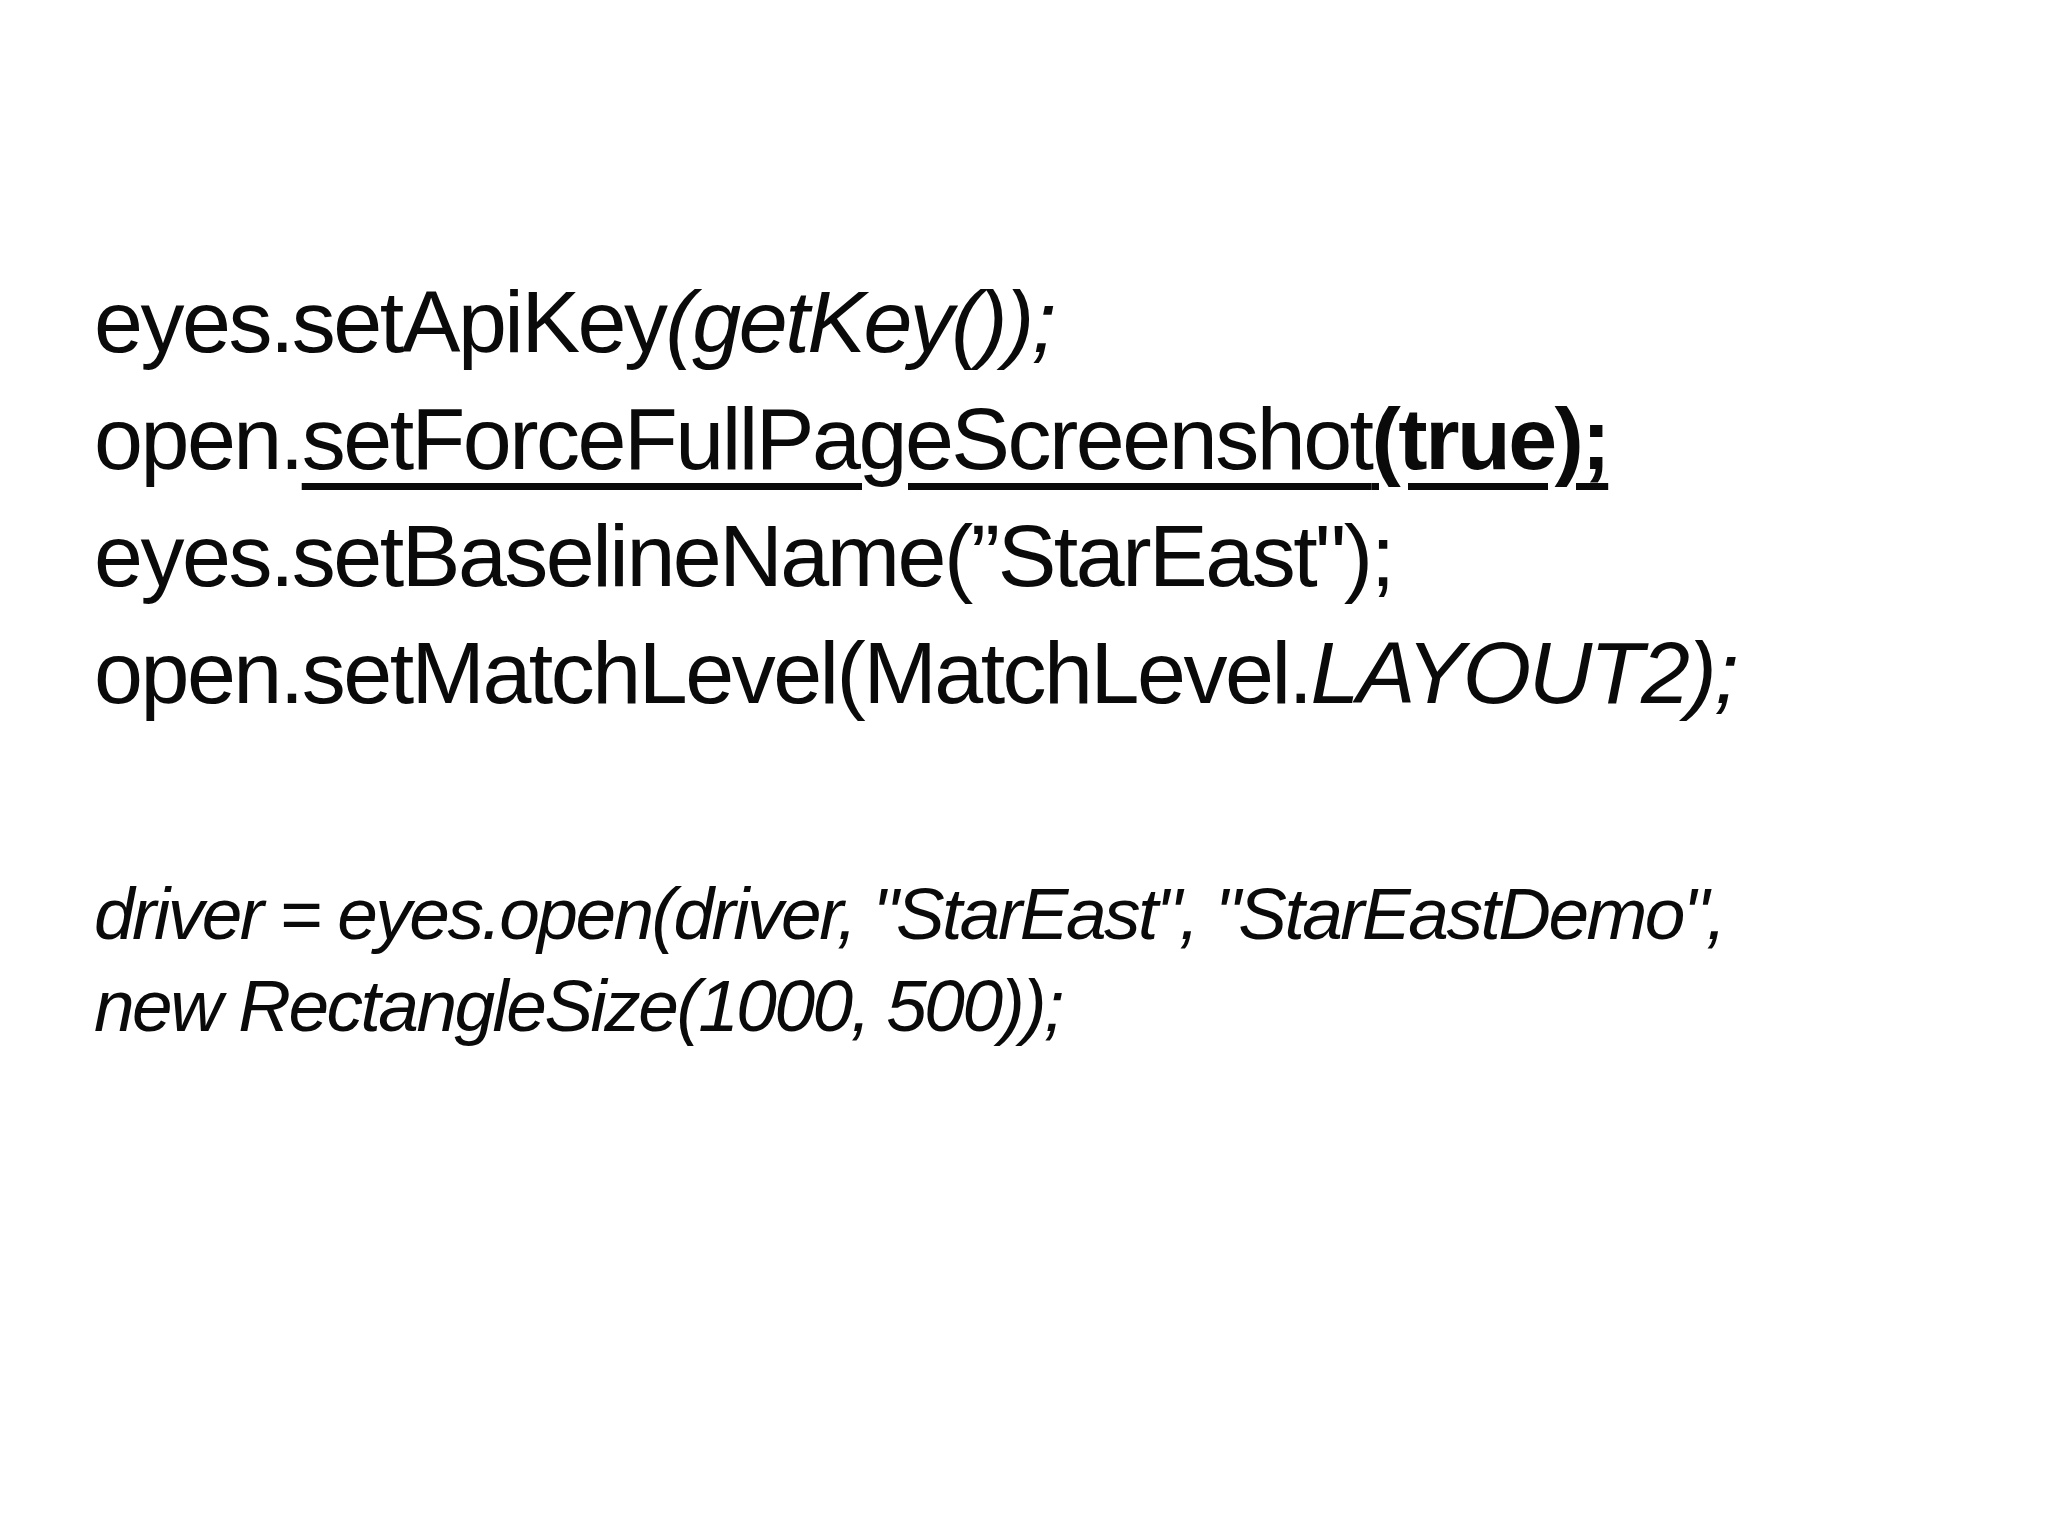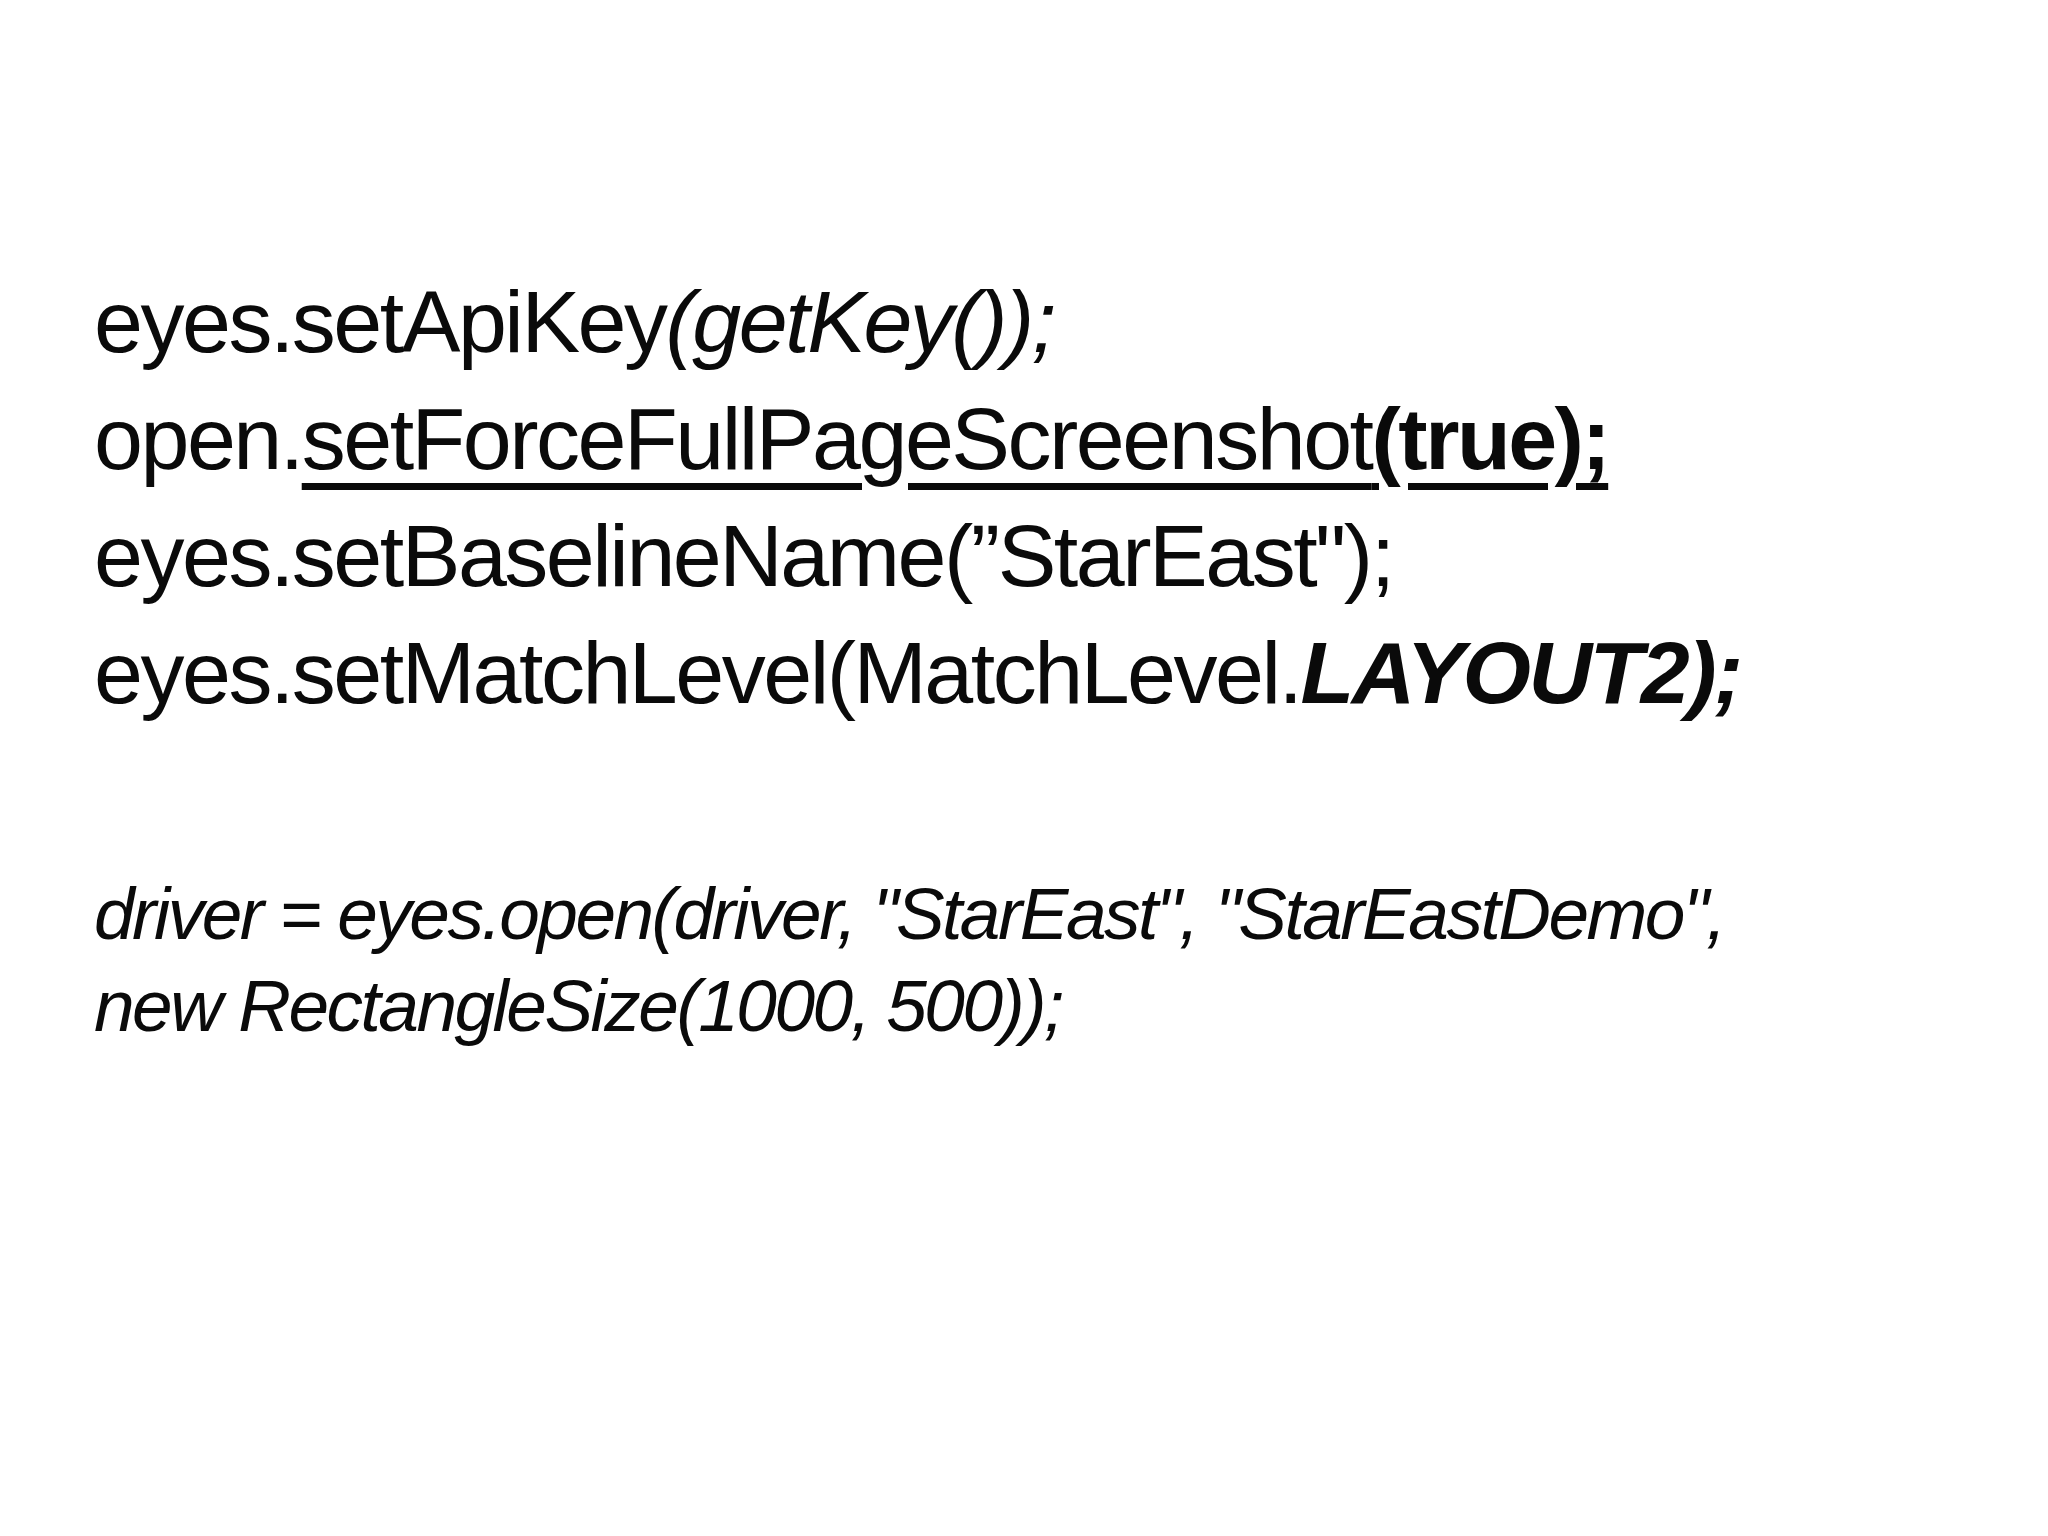--- a/index.html
+++ b/index.html
@@ -30,21 +30,21 @@
     left: 94px;
     top: 868px;
     font-size: 73px;
     line-height: 92px;
     letter-spacing: -2.5px;
     font-style: italic;
     white-space: nowrap;
   }
   .seg-italic { font-style: italic; }
   .seg-bold { font-weight: 700; }
-  .seg-bold-italic { font-weight: 700; font-style: italic; margin-top: 28px; }
+  .seg-bold-italic { font-weight: 400; font-style: italic; margin-top: 28px; }
   .seg-underline {
     text-decoration: underline;
     text-decoration-thickness: 7px;
     text-underline-offset: 14px;
     text-decoration-color: #0a0a0a;
   }
 </style>
 </head>
 <body>
 
@@ -58,21 +58,21 @@
 
     <div>
       <span>open.</span><span class="seg-underline"><span>setForceFullPageScreenshot</span><span class="seg-bold">(true);</span></span>
     </div>
 
     <div>
       <span>eyes.setBaselineName(”StarEast");</span>
     </div>
 
     <div>
-      <span>eyes.setMatchLevel(MatchLevel.</span><span class="seg-bold-italic">LAYOUT2);</span>
+      <span>open.setMatchLevel(MatchLevel.</span><span class="seg-bold-italic">LAYOUT2);</span>
     </div>
 
   </div>
 
   <div class="code-block-bottom">
 
     <div>
       <span>driver = eyes.open(driver, "StarEast", "StarEastDemo",</span>
     </div>
 

